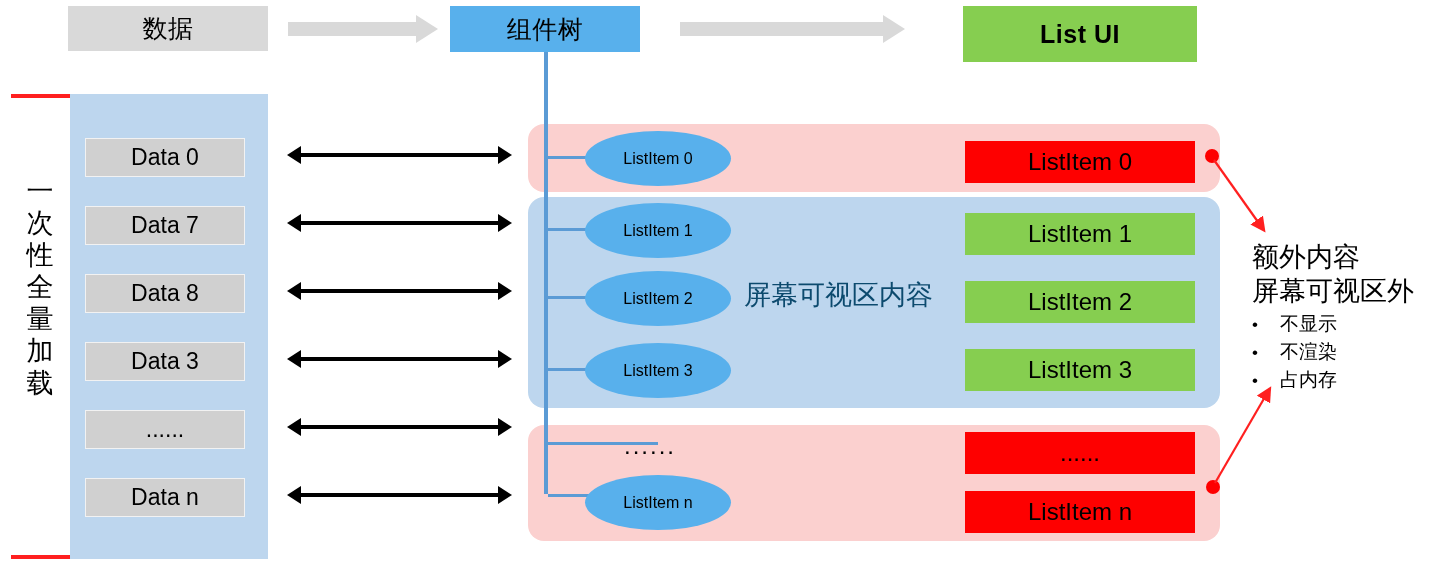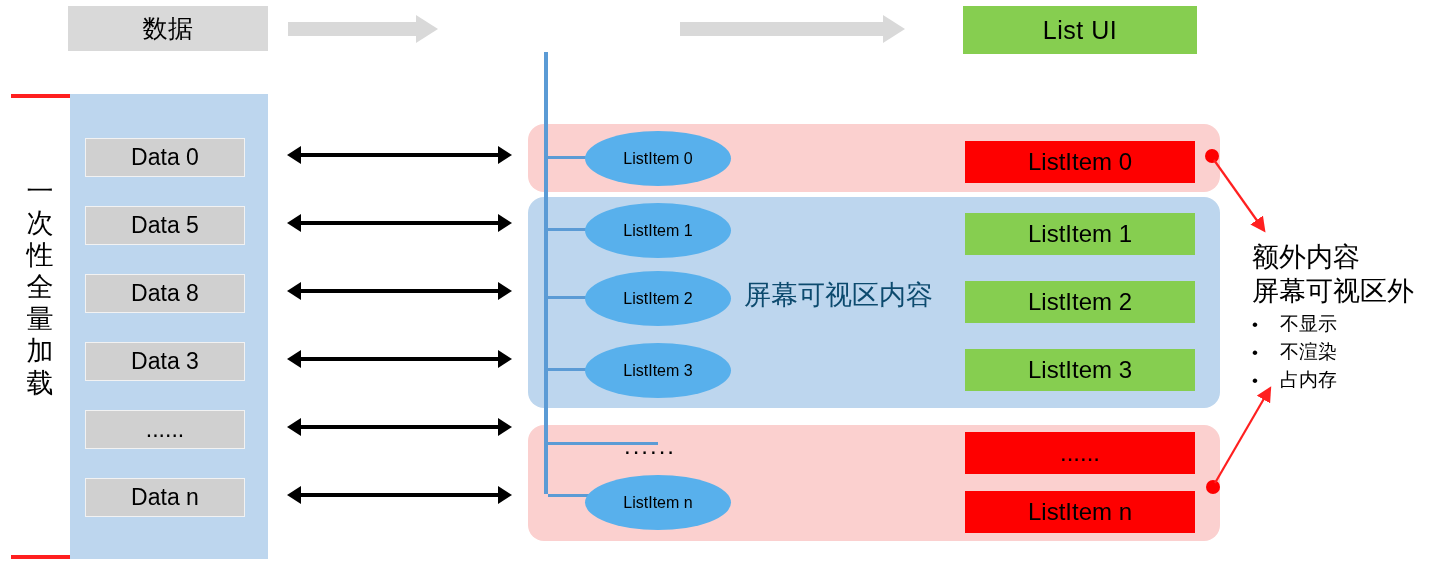--- a/index.html
+++ b/index.html
@@ -23,21 +23,21 @@
   .hdr {
     display: flex;
     align-items: center;
     justify-content: center;
     font-size: 25px;
     color: #000000;
     letter-spacing: 0.5px;
   }
   .hdr-data   { left: 68px;  top: 6px;  width: 200px; height: 45px; background: #d9d9d9; }
   .hdr-tree   { left: 450px; top: 6px;  width: 190px; height: 46px; background: #58b0ec; }
-  .hdr-listui { left: 963px; top: 6px;  width: 234px; height: 48px; background: #86ce50; }
+  .hdr-listui { left: 963px; top: 6px;  width: 234px; height: 56px; background: #86ce50; font-weight: bold; }
 
   
   .gray-arrow { height: 28px; }
   .gray-arrow .shaft {
     position: absolute; left: 0; top: 7px; height: 14px;
     background: #d9d9d9;
   }
   .gray-arrow .head {
     position: absolute; top: 0;
     width: 0; height: 0;
@@ -160,20 +160,21 @@
 
 <div id="canvas">
 
   <div class="abs hdr hdr-data">数据</div>
 
   <div class="abs gray-arrow ga1">
     <div class="shaft"></div>
       <div class="head"></div>
   </div>
 
+  <div class="abs hdr hdr-tree">组件树</div>
 
   <div class="abs gray-arrow ga2">
     <div class="shaft"></div>
       <div class="head"></div>
   </div>
 
   <div class="abs hdr hdr-listui">List UI</div>
 
   <div class="abs red-bar red-top"></div>
   <div class="abs red-bar red-bot"></div>
@@ -184,21 +185,21 @@
     <span>性</span>
     <span>全</span>
     <span>量</span>
     <span>加</span>
     <span>载</span>
   </div>
 
   <div class="abs data-panel"></div>
 
   <div class="abs data-box" style="top:138px">Data 0</div>
-  <div class="abs data-box" style="top:206px">Data 5</div>
+  <div class="abs data-box" style="top:206px">Data 7</div>
   <div class="abs data-box" style="top:274px">Data 8</div>
   <div class="abs data-box" style="top:342px">Data 3</div>
   <div class="abs data-box" style="top:410px">......</div>
   <div class="abs data-box" style="top:478px">Data n</div>
 
   <div class="abs dbl-arrow" style="top:146px">
     <div class="tipL"></div>
       <div class="bar"></div>
       <div class="tipR"></div>
   </div>

